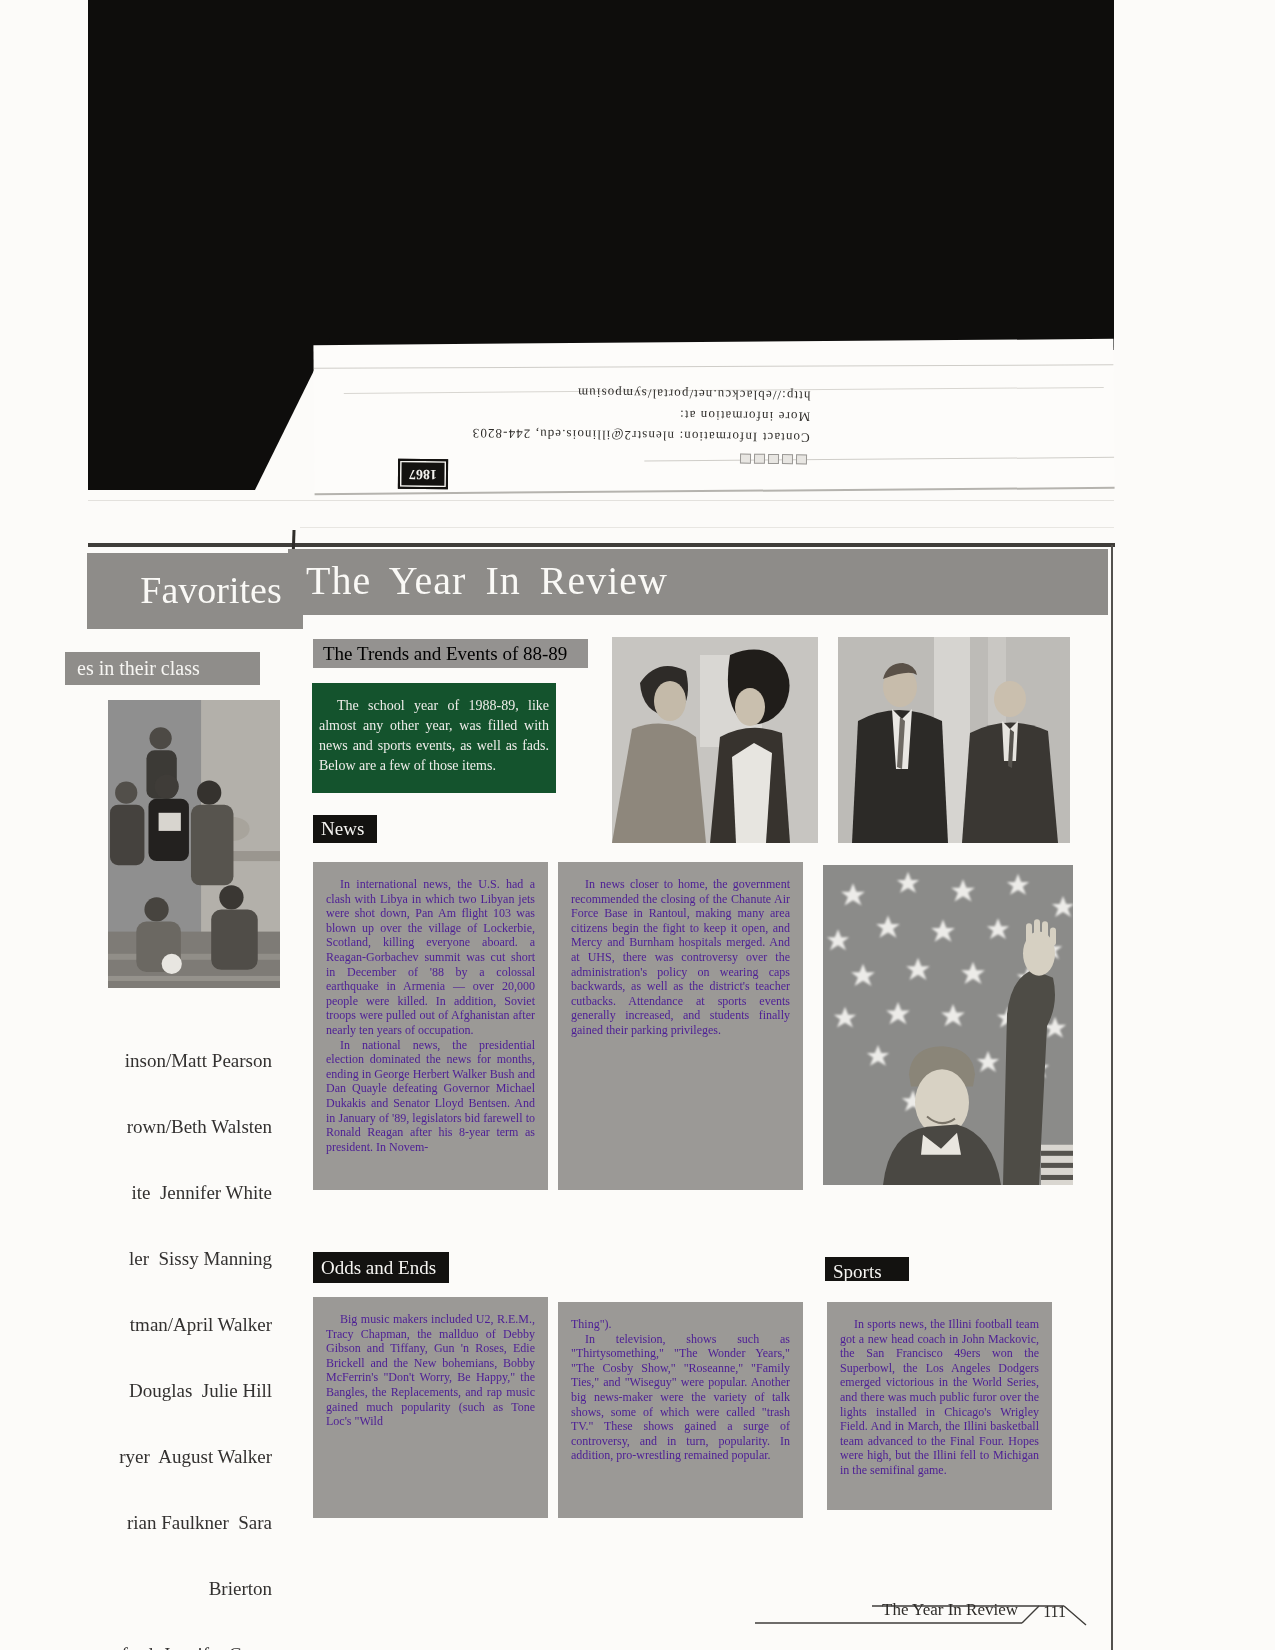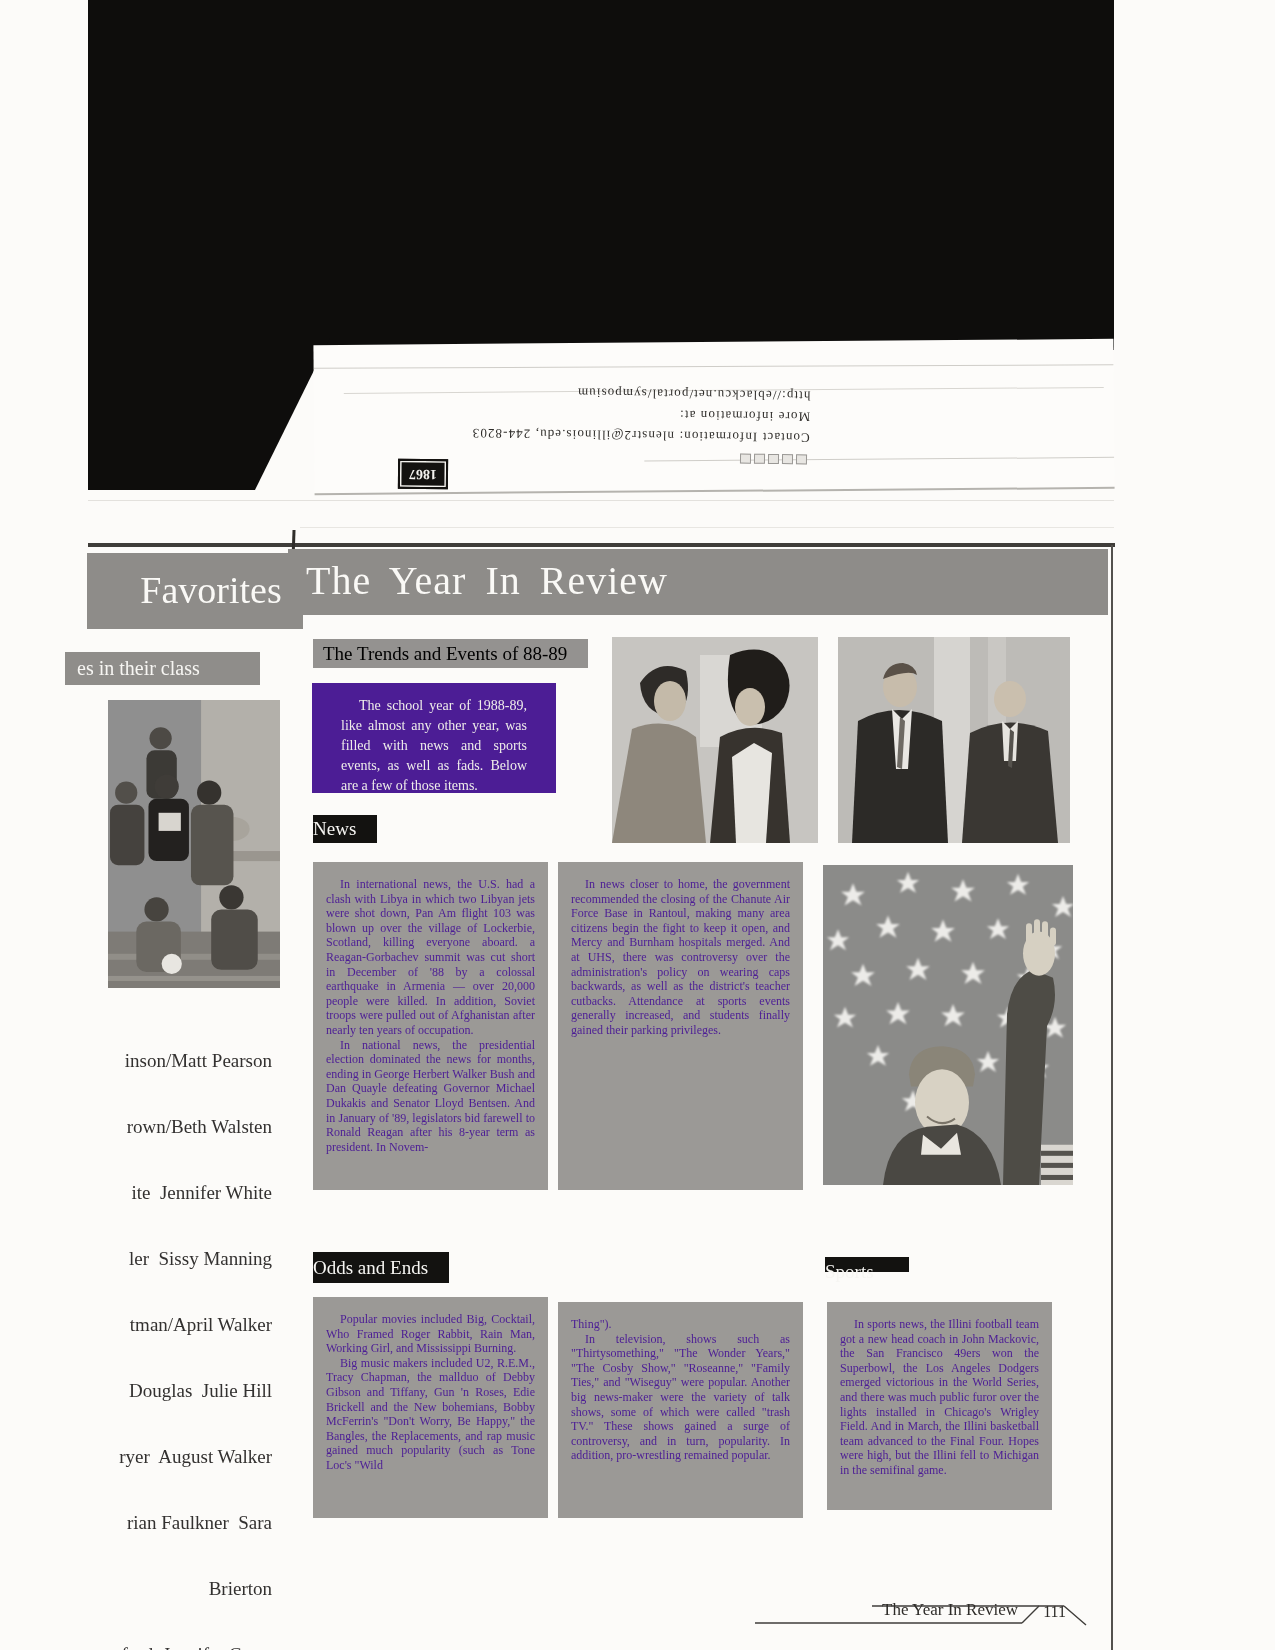--- a/index.html
+++ b/index.html
@@ -33,25 +33,25 @@
   .banner{left:288px;top:549px;width:820px;height:66px;background:#8e8c89;color:#faf9f6;
           font-size:40px;line-height:64px;padding-left:18px;box-sizing:border-box;
           letter-spacing:1px;word-spacing:8px;}
   .favorites{left:87px;top:553px;width:184px;height:76px;background:#8e8c89;color:#faf9f6;
              font-size:38px;line-height:74px;text-align:center;padding-left:32px;}
   .classbox{left:65px;top:652px;width:195px;height:33px;background:#8f8d8a;color:#f7f6f3;
             font-size:20px;line-height:33px;padding-left:12px;box-sizing:border-box;}
   .trends{left:313px;top:639px;width:275px;height:29px;background:#949290;color:#000000;
           font-size:19px;line-height:29px;padding-left:10px;box-sizing:border-box;}
   .label{background:#131210;color:#f6f5f2;font-size:19px;line-height:28px;
-         box-sizing:border-box;}
-
-  
-  .introbox{left:312px;top:683px;width:244px;height:110px;background:#4c1d95;color:#efedea;
-            font-size:14px;line-height:20px;padding:13px 29px;box-sizing:border-box;
+         padding-left:8px;box-sizing:border-box;}
+
+  
+  .introbox{left:312px;top:683px;width:244px;height:110px;background:#14532d;color:#efedea;
+            font-size:14px;line-height:20px;padding:13px 7px;box-sizing:border-box;
             text-align:justify;overflow:hidden;}
   .introbox p{margin:0;text-indent:18px;}
   .graybox{background:#9b9996;color:#4c1d95;font-size:12px;line-height:14.6px;
            padding:15px 13px;box-sizing:border-box;text-align:justify;overflow:hidden;}
   .graybox p{margin:0;text-indent:14px;}
   .graybox p.noind{text-indent:0;}
 
   
   .names{left:60px;top:1006px;width:212px;text-align:right;font-size:19px;line-height:22px;
          color:#333130;white-space:pre;}
@@ -237,29 +237,28 @@
       <path d="M100,268 l18,14 16,-16 4,22 h-40z" fill="#e9e6df"></path>
       <rect x="218" y="278" width="32" height="40" fill="#d9d6d0"></rect>
       <rect x="218" y="284" width="32" height="5" fill="#55534e"></rect>
       <rect x="218" y="296" width="32" height="5" fill="#55534e"></rect>
       <rect x="218" y="308" width="32" height="5" fill="#55534e"></rect>
     </svg>
   </div>
 
   <div class="abs label" style="left:313px;top:1252px;width:136px;height:31px;line-height:31px;">Odds and Ends</div>
   <div class="abs graybox" style="left:313px;top:1297px;width:235px;height:221px;">
-    <p>Popular movies included Big, Cocktail, Who Framed Roger Rabbit, Rain Man, Working Girl, and Mississippi Burning.</p>
     <p>Big music makers included U2, R.E.M., Tracy Chapman, the mallduo of Debby Gibson and Tiffany, Gun 'n Roses, Edie Brickell and the New bohemians, Bobby McFerrin's "Don't Worry, Be Happy," the Bangles, the Replacements, and rap music gained much popularity (such as Tone Loc's "Wild</p>
   </div>
   <div class="abs graybox" style="left:558px;top:1302px;width:245px;height:216px;">
     <p class="noind">Thing").</p>
     <p>In television, shows such as "Thirtysomething," "The Wonder Years," "The Cosby Show," "Roseanne," "Family Ties," and "Wiseguy" were popular. Another big news-maker were the variety of talk shows, some of which were called "trash TV." These shows gained a surge of controversy, and in turn, popularity. In addition, pro-wrestling remained popular.</p>
   </div>
 
-  <div class="abs label" style="left:825px;top:1257px;width:84px;height:15px;line-height:29px;">Sports</div>
+  <div class="abs label" style="left:825px;top:1257px;width:84px;height:24px;line-height:29px;">Sports</div>
   <div class="abs graybox" style="left:827px;top:1302px;width:225px;height:208px;">
     <p>In sports news, the Illini football team got a new head coach in John Mackovic, the San Francisco 49ers won the Superbowl, the Los Angeles Dodgers emerged victorious in the World Series, and there was much public furor over the lights installed in Chicago's Wrigley Field. And in March, the Illini basketball team advanced to the Final Four. Hopes were high, but the Illini fell to Michigan in the semifinal game.</p>
   </div>
 
   <svg class="abs" style="left:700px;top:1592px;" width="420" height="48" viewBox="0 0 420 48">
     <path d="M55,31 L322,31" stroke="#3f3d3a" stroke-width="1.6" fill="none"></path>
     <path d="M172,14 L339,14" stroke="#3f3d3a" stroke-width="1.6" fill="none"></path>
     <path d="M322,31 L339,14 M339,14 L364,14 M364,14 L386,33" stroke="#3f3d3a" stroke-width="1.4" fill="none"></path>
   </svg>
   <div class="abs footer-title">The Year In Review</div>

